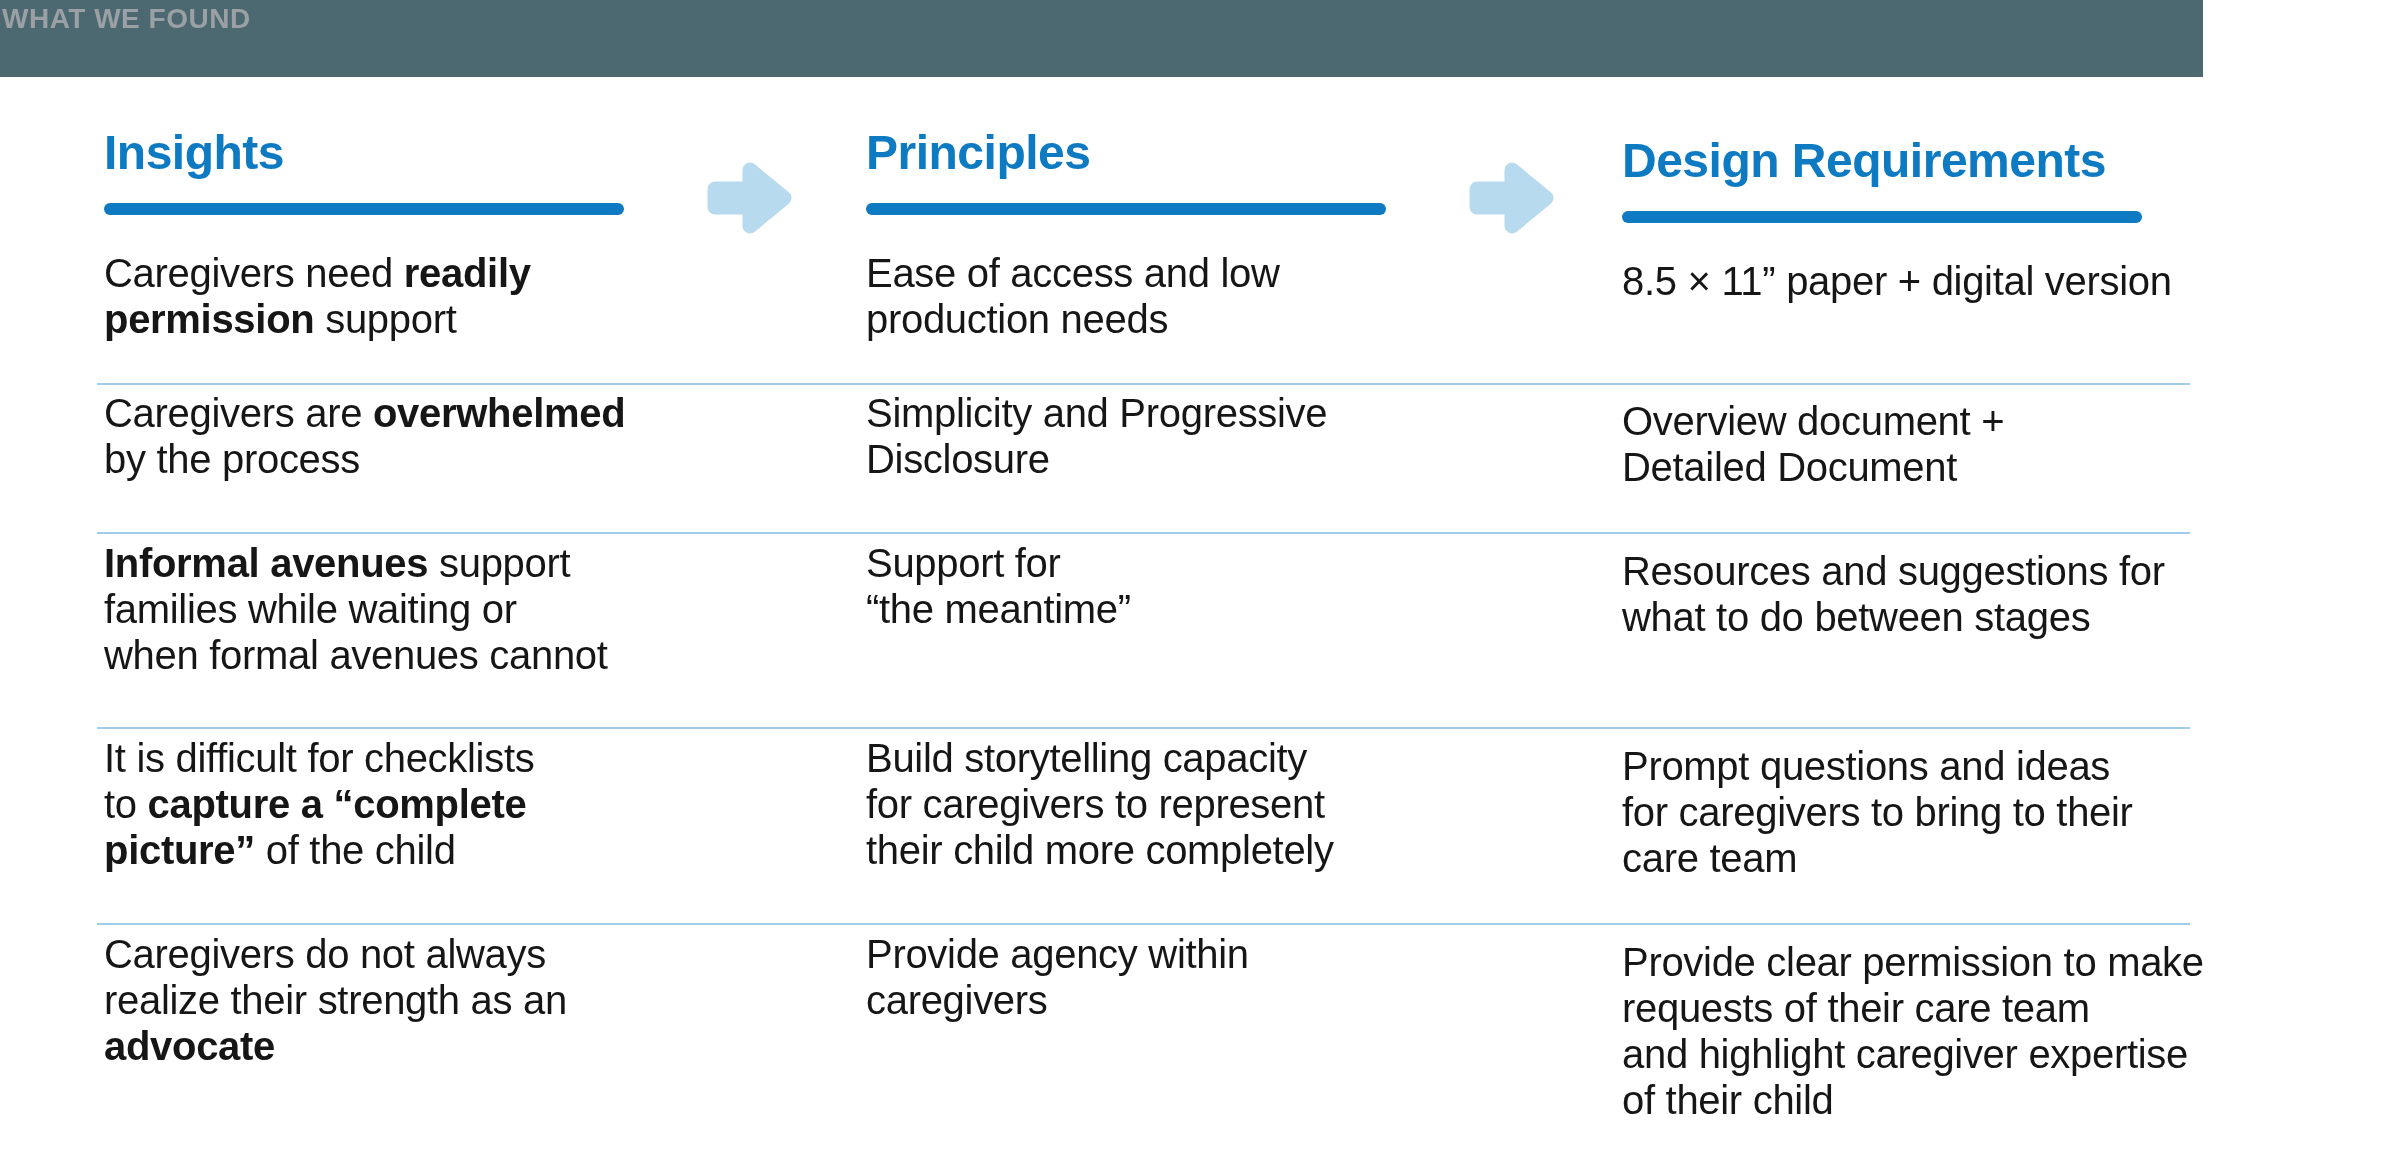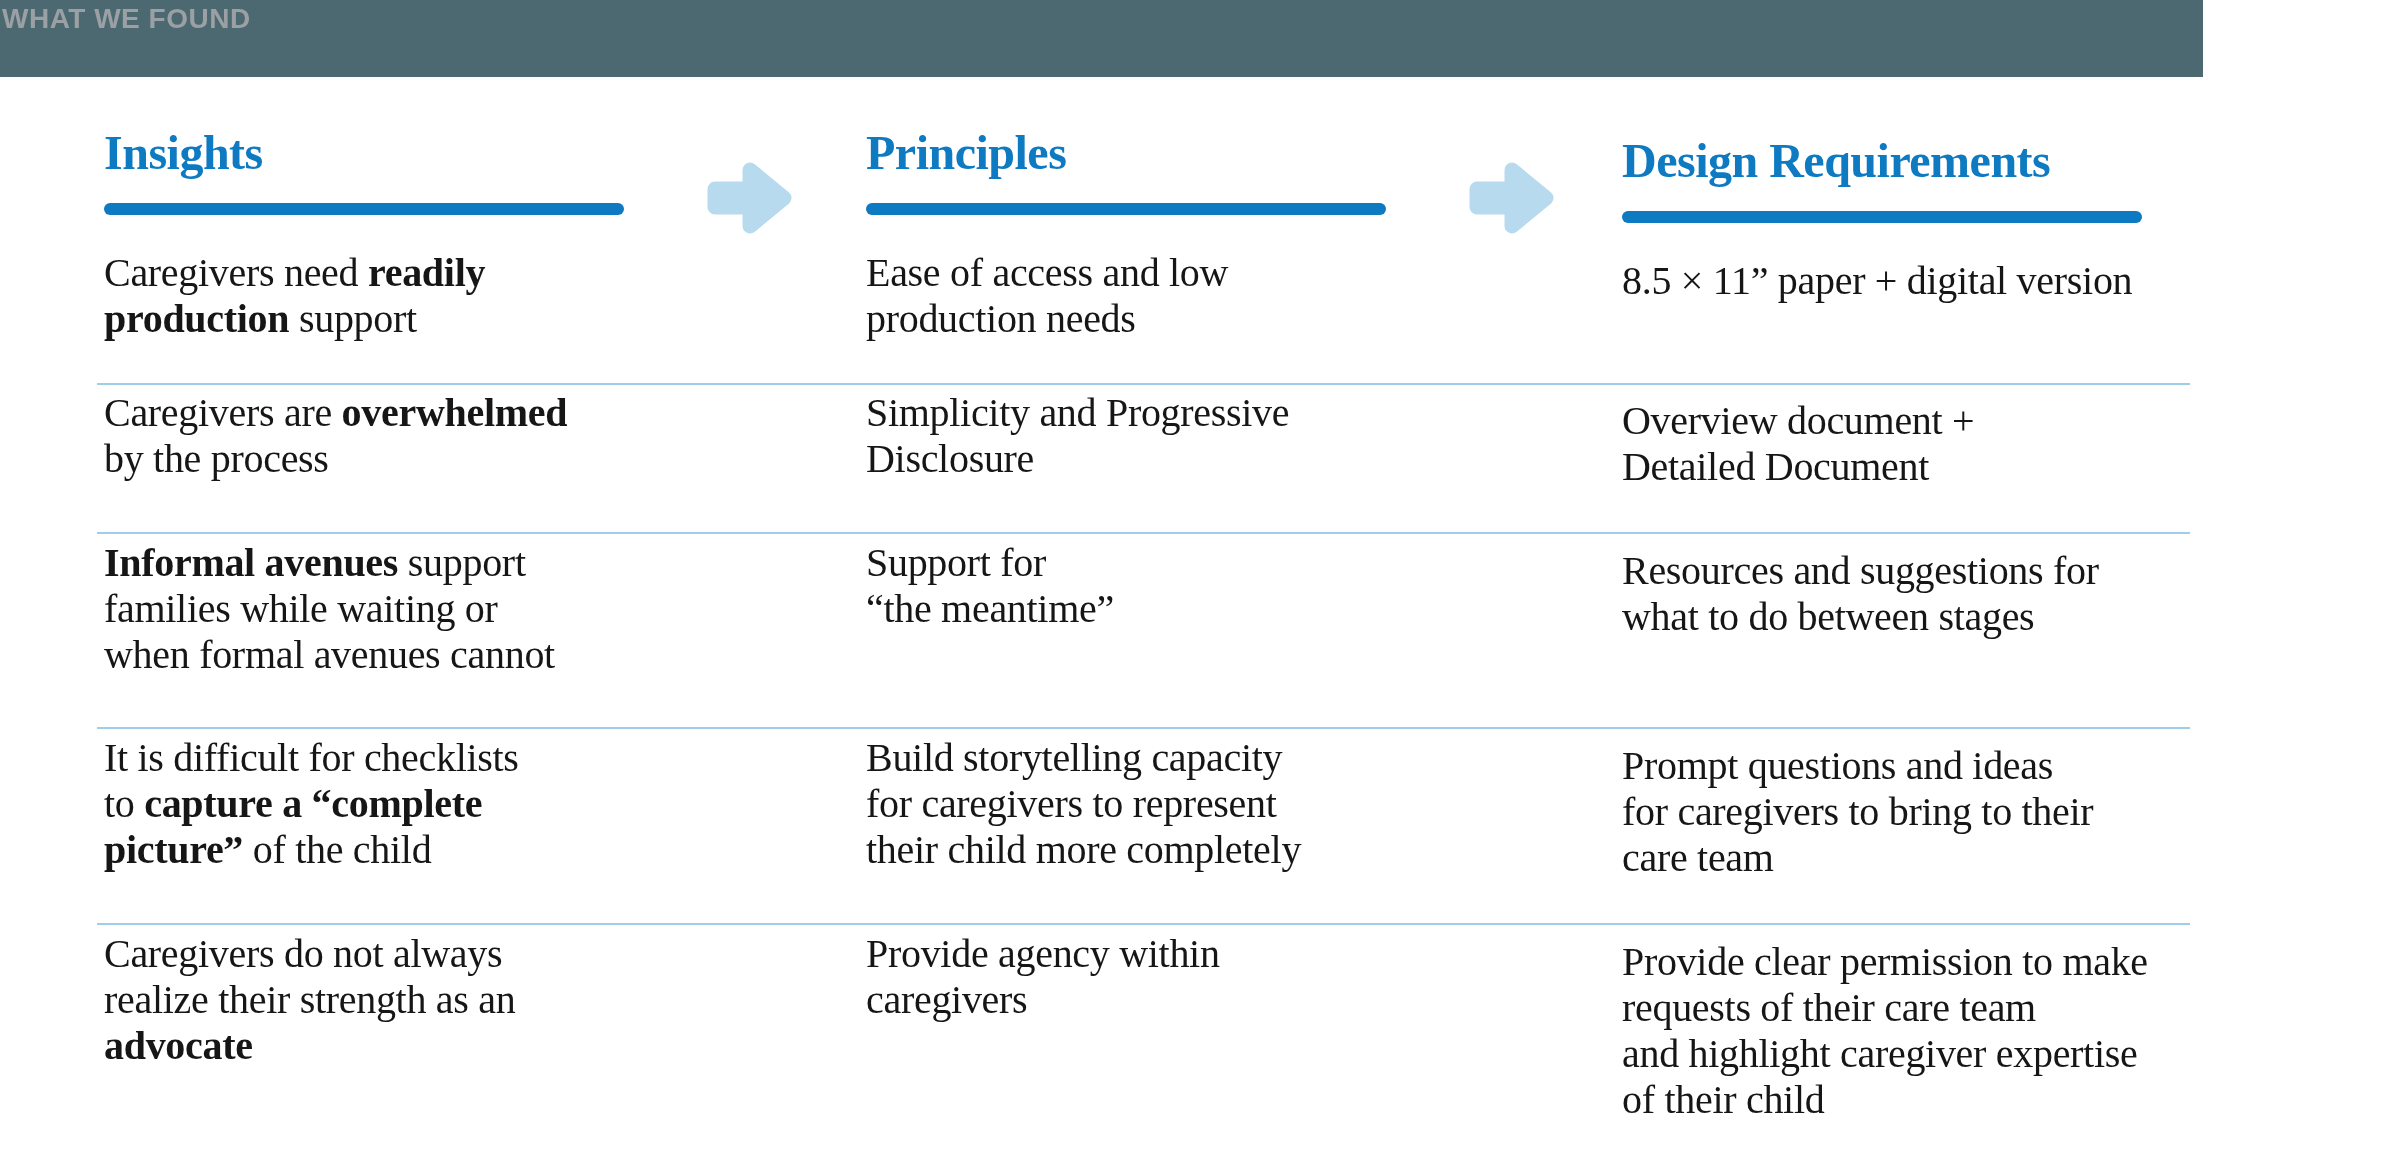--- a/index.html
+++ b/index.html
@@ -16,21 +16,21 @@
     position:absolute;left:0;top:0;width:2203px;height:77px;
     background:#4c6971;
   }
   .kicker{
     position:absolute;left:2px;top:3px;
     font-size:28px;font-weight:bold;letter-spacing:0.5px;
     color:#9aa0a3;
     white-space:pre;
   }
   
-  .col{position:absolute;top:77px;height:1093px;font-family:Liberation Serif, serif;}
+  .col{position:absolute;top:77px;height:1093px;}
   .col1{left:104px;width:620px;}
   .col2{left:866px;width:620px;}
   .col3{left:1622px;width:700px;margin-top:8px;}
   .col-title{
     position:absolute;left:0;top:48px;margin:0;
     font-size:48px;line-height:56px;font-weight:bold;
     letter-spacing:-0.5px;
     color:#0e7ac2;
     white-space:pre;
   }
@@ -68,21 +68,21 @@
 
   <div class="divider" style="top:383px"></div>
   <div class="divider" style="top:532px"></div>
   <div class="divider" style="top:727px"></div>
   <div class="divider" style="top:923px"></div>
 
   <section class="col col1">
     <h2 class="col-title">Insights</h2>
     <div class="rule"></div>
     <div class="rows">
-        <div class="row r1"><div class="line"><span>Caregivers need </span><span class="b">readily</span></div><div class="line"><span class="b">production</span><span> support</span></div></div>
+        <div class="row r1"><div class="line"><span>Caregivers need </span><span class="b">readily</span></div><div class="line"><span class="b">permission</span><span> support</span></div></div>
         <div class="row r2"><div class="line"><span>Caregivers are </span><span class="b">overwhelmed</span></div><div class="line"><span>by the process</span></div></div>
         <div class="row r3"><div class="line"><span class="b">Informal avenues</span><span> support</span></div><div class="line"><span>families while waiting or</span></div><div class="line"><span>when formal avenues cannot</span></div></div>
         <div class="row r4"><div class="line"><span>It is difficult for checklists</span></div><div class="line"><span>to </span><span class="b">capture a “complete</span></div><div class="line"><span class="b">picture”</span><span> of the child</span></div></div>
         <div class="row r5"><div class="line"><span>Caregivers do not always</span></div><div class="line"><span>realize their strength as an</span></div><div class="line"><span class="b">advocate</span></div></div>
       </div>
   </section>
 
   <section class="col col2">
     <h2 class="col-title">Principles</h2>
     <div class="rule"></div>

